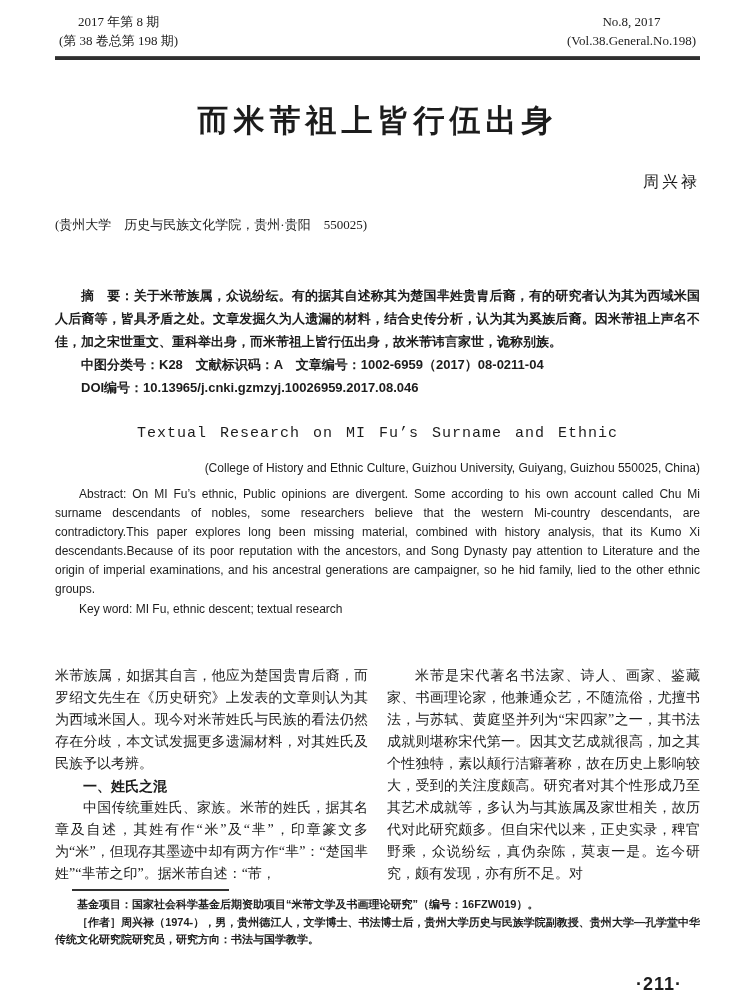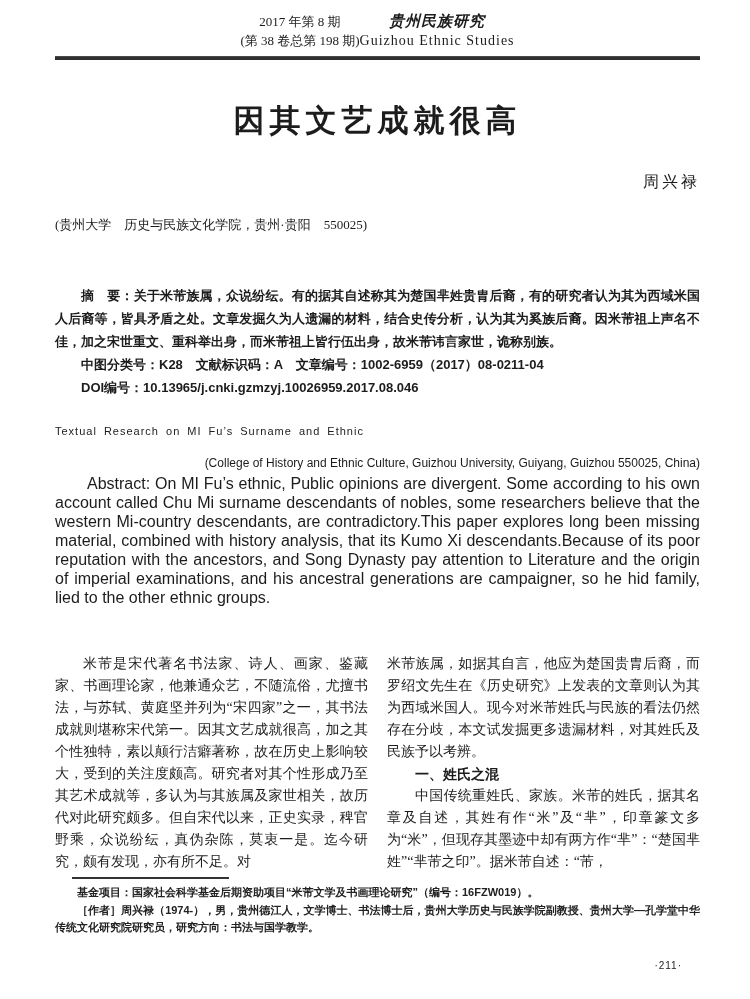--- a/index.html
+++ b/index.html
@@ -9,21 +9,21 @@
     background: #ffffff;
     color: #1c1c1c;
     font-family: "Liberation Serif", "DejaVu Serif", serif;
     overflow: hidden;
     position: relative;
   }
   .page { padding: 10px 50px 0 55px; }
 
   
   .journal-header {
-    display: flex; justify-content: center; align-items: center;
+    display: flex; justify-content: space-between; align-items: center;
     padding: 2px 4px 6px 4px;
   }
   .jh-block { text-align: center; font-size: 13px; line-height: 19px; white-space: nowrap; }
   .jh-center .cn { font-style: italic; font-weight: bold; font-size: 15px; letter-spacing: 1px; }
   .jh-center .en { font-size: 14px; letter-spacing: 1px; }
   .header-rule {
     height: 3px;
     border-top: 1px solid #4a4a4a;
     border-bottom: 3px solid #2f2f2f;
   }
@@ -42,32 +42,32 @@
     margin-top: 50px;
     font-family: "Liberation Sans", "DejaVu Sans", sans-serif;
     font-weight: bold;
     font-size: 13px; line-height: 23px;
     text-align: justify;
   }
   .abstract-block p { text-indent: 2em; }
 
   
   .title-en {
-    margin-top: 26px; 
-    font-family: Liberation Sans, sans-serif;
-    font-size: 11px; letter-spacing: 1px; word-spacing: 3px;
+    margin-top: 26px; text-align: center;
+    font-family: Liberation Mono, monospace;
+    font-size: 15px; letter-spacing: 1px; word-spacing: 3px;
   }
   .author-en { margin-top: 20px; text-align: center; font-size: 15px; letter-spacing: 1px;
     font-family: "Liberation Sans", "DejaVu Sans", sans-serif; }
   .affil-en  { margin-top: 19px; text-align: right; font-size: 12px;
     font-family: "Liberation Sans", "DejaVu Sans", sans-serif; }
   .abstract-en {
-    margin-top: 4px;
+    margin-top: 10px;
     font-family: "Liberation Sans", "DejaVu Sans", sans-serif;
-    font-size: 16px; line-height: 19px; text-align: justify;
+    font-size: 12px; line-height: 19px; text-align: justify;
   }
   .abstract-en p { text-indent: 2em; }
   .abstract-en .kw { margin-top: 1px; }
 
   
   .columns {
     margin-top: 46px;
     display: flex; gap: 19px;
     font-size: 14px; line-height: 22px; text-align: justify;
   }
@@ -84,66 +84,67 @@
   .footnote-rule { width: 157px; border-top: 2px solid #333; margin-left: 17px; margin-bottom: 5px; }
   .footnote p {
     font-size: 11px; line-height: 17.5px; text-align: justify;
     font-family: "Liberation Sans", "DejaVu Sans", sans-serif;
     font-weight: bold; color: #222;
   }
   .footnote p.indent { text-indent: 2em; }
 
   
   .page-number {
-    position: absolute; right: 68px; bottom: 28px;
-    font-size: 10px; font-weight: normal; letter-spacing: 1px;
+    position: absolute; right: 68px; bottom: 4px;
+    font-size: 18px; font-weight: bold; letter-spacing: 1px;
     font-family: "Liberation Sans", "DejaVu Sans", sans-serif;
   }
 </style>
 </head>
 <body>
 
 <div class="page">
 
   <div class="journal-header">
     <div class="jh-block jh-left">
       <div>2017 年第 8 期</div>
       <div>(第 38 卷总第 198 期)</div>
     </div>
-    <div class="jh-block jh-center">
-      <div class="cn">贵州民族研究</div>
-      <div class="en">Guizhou Ethnic Studies</div>
+    <div class="jh-block jh-right">
+      <div>No.8, 2017</div>
+      <div>(Vol.38.General.No.198)</div>
     </div>
   </div>
   <div class="header-rule"></div>
 
-  <h1 class="title-cn">因其文艺成就很高</h1>
+  <h1 class="title-cn">而米芾祖上皆行伍出身</h1>
   <div class="author-cn">周兴禄</div>
   <div class="affil-cn">(贵州大学　历史与民族文化学院，贵州·贵阳　550025)</div>
 
   <div class="abstract-block">
     <p><span>摘　要：</span><span>关于米芾族属，众说纷纭。有的据其自述称其为楚国芈姓贵胄后裔，有的研究者认为其为西域米国人后裔等，皆具矛盾之处。文章发掘久为人遗漏的材料，结合史传分析，认为其为奚族后裔。因米芾祖上声名不佳，加之宋世重文、重科举出身，而米芾祖上皆行伍出身，故米芾讳言家世，诡称别族。</span></p>
     <p>中图分类号：K28　文献标识码：A　文章编号：1002-6959（2017）08-0211-04</p>
     <p>DOI编号：10.13965/j.cnki.gzmzyj.10026959.2017.08.046</p>
   </div>
 
   <div class="title-en">Textual Research on MI Fu’s Surname and Ethnic</div>
   <div class="affil-en">(College of History and Ethnic Culture, Guizhou University, Guiyang, Guizhou 550025, China)</div>
   <div class="abstract-en">
     <p><span>Abstract:</span> <span>On MI Fu’s ethnic, Public opinions are divergent. Some according to his own account called Chu Mi surname descendants of nobles, some researchers believe that the western Mi-country descendants, are contradictory.This paper explores long been missing material, combined with history analysis, that its Kumo Xi descendants.Because of its poor reputation with the ancestors, and Song Dynasty pay attention to Literature and the origin of imperial examinations, and his ancestral generations are campaigner, so he hid family, lied to the other ethnic groups.</span></p>
+    <p class="kw"><span>Key word:</span> <span>MI Fu, ethnic descent; textual research</span></p>
   </div>
 
   <div class="columns">
     <div class="col">
-      <p>米芾是宋代著名书法家、诗人、画家、鉴藏家、书画理论家，他兼通众艺，不随流俗，尤擅书法，与苏轼、黄庭坚并列为“宋四家”之一，其书法成就则堪称宋代第一。因其文艺成就很高，加之其个性独特，素以颠行洁癖著称，故在历史上影响较大，受到的关注度颇高。研究者对其个性形成乃至其艺术成就等，多认为与其族属及家世相关，故历代对此研究颇多。但自宋代以来，正史实录，稗官野乘，众说纷纭，真伪杂陈，莫衷一是。迄今研究，颇有发现，亦有所不足。对</p>
-    </div>
-    <div class="col">
       <p class="cont">米芾族属，如据其自言，他应为楚国贵胄后裔，而罗绍文先生在《历史研究》上发表的文章则认为其为西域米国人。现今对米芾姓氏与民族的看法仍然存在分歧，本文试发掘更多遗漏材料，对其姓氏及民族予以考辨。</p>
       <div class="section-heading">一、姓氏之混</div>
       <p>中国传统重姓氏、家族。米芾的姓氏，据其名章及自述，其姓有作“米”及“芈”，印章篆文多为“米”，但现存其墨迹中却有两方作“芈”：“楚国芈姓”“芈芾之印”。据米芾自述：“芾，</p>
+    </div>
+    <div class="col">
+      <p>米芾是宋代著名书法家、诗人、画家、鉴藏家、书画理论家，他兼通众艺，不随流俗，尤擅书法，与苏轼、黄庭坚并列为“宋四家”之一，其书法成就则堪称宋代第一。因其文艺成就很高，加之其个性独特，素以颠行洁癖著称，故在历史上影响较大，受到的关注度颇高。研究者对其个性形成乃至其艺术成就等，多认为与其族属及家世相关，故历代对此研究颇多。但自宋代以来，正史实录，稗官野乘，众说纷纭，真伪杂陈，莫衷一是。迄今研究，颇有发现，亦有所不足。对</p>
     </div>
   </div>
 
   <div class="footnote">
     <div class="footnote-rule"></div>
     <p class="indent">基金项目：国家社会科学基金后期资助项目“米芾文学及书画理论研究”（编号：16FZW019）。</p>
     <p class="indent">［作者］周兴禄（1974-），男，贵州德江人，文学博士、书法博士后，贵州大学历史与民族学院副教授、贵州大学—孔学堂中华传统文化研究院研究员，研究方向：书法与国学教学。</p>
   </div>
 
 </div>

